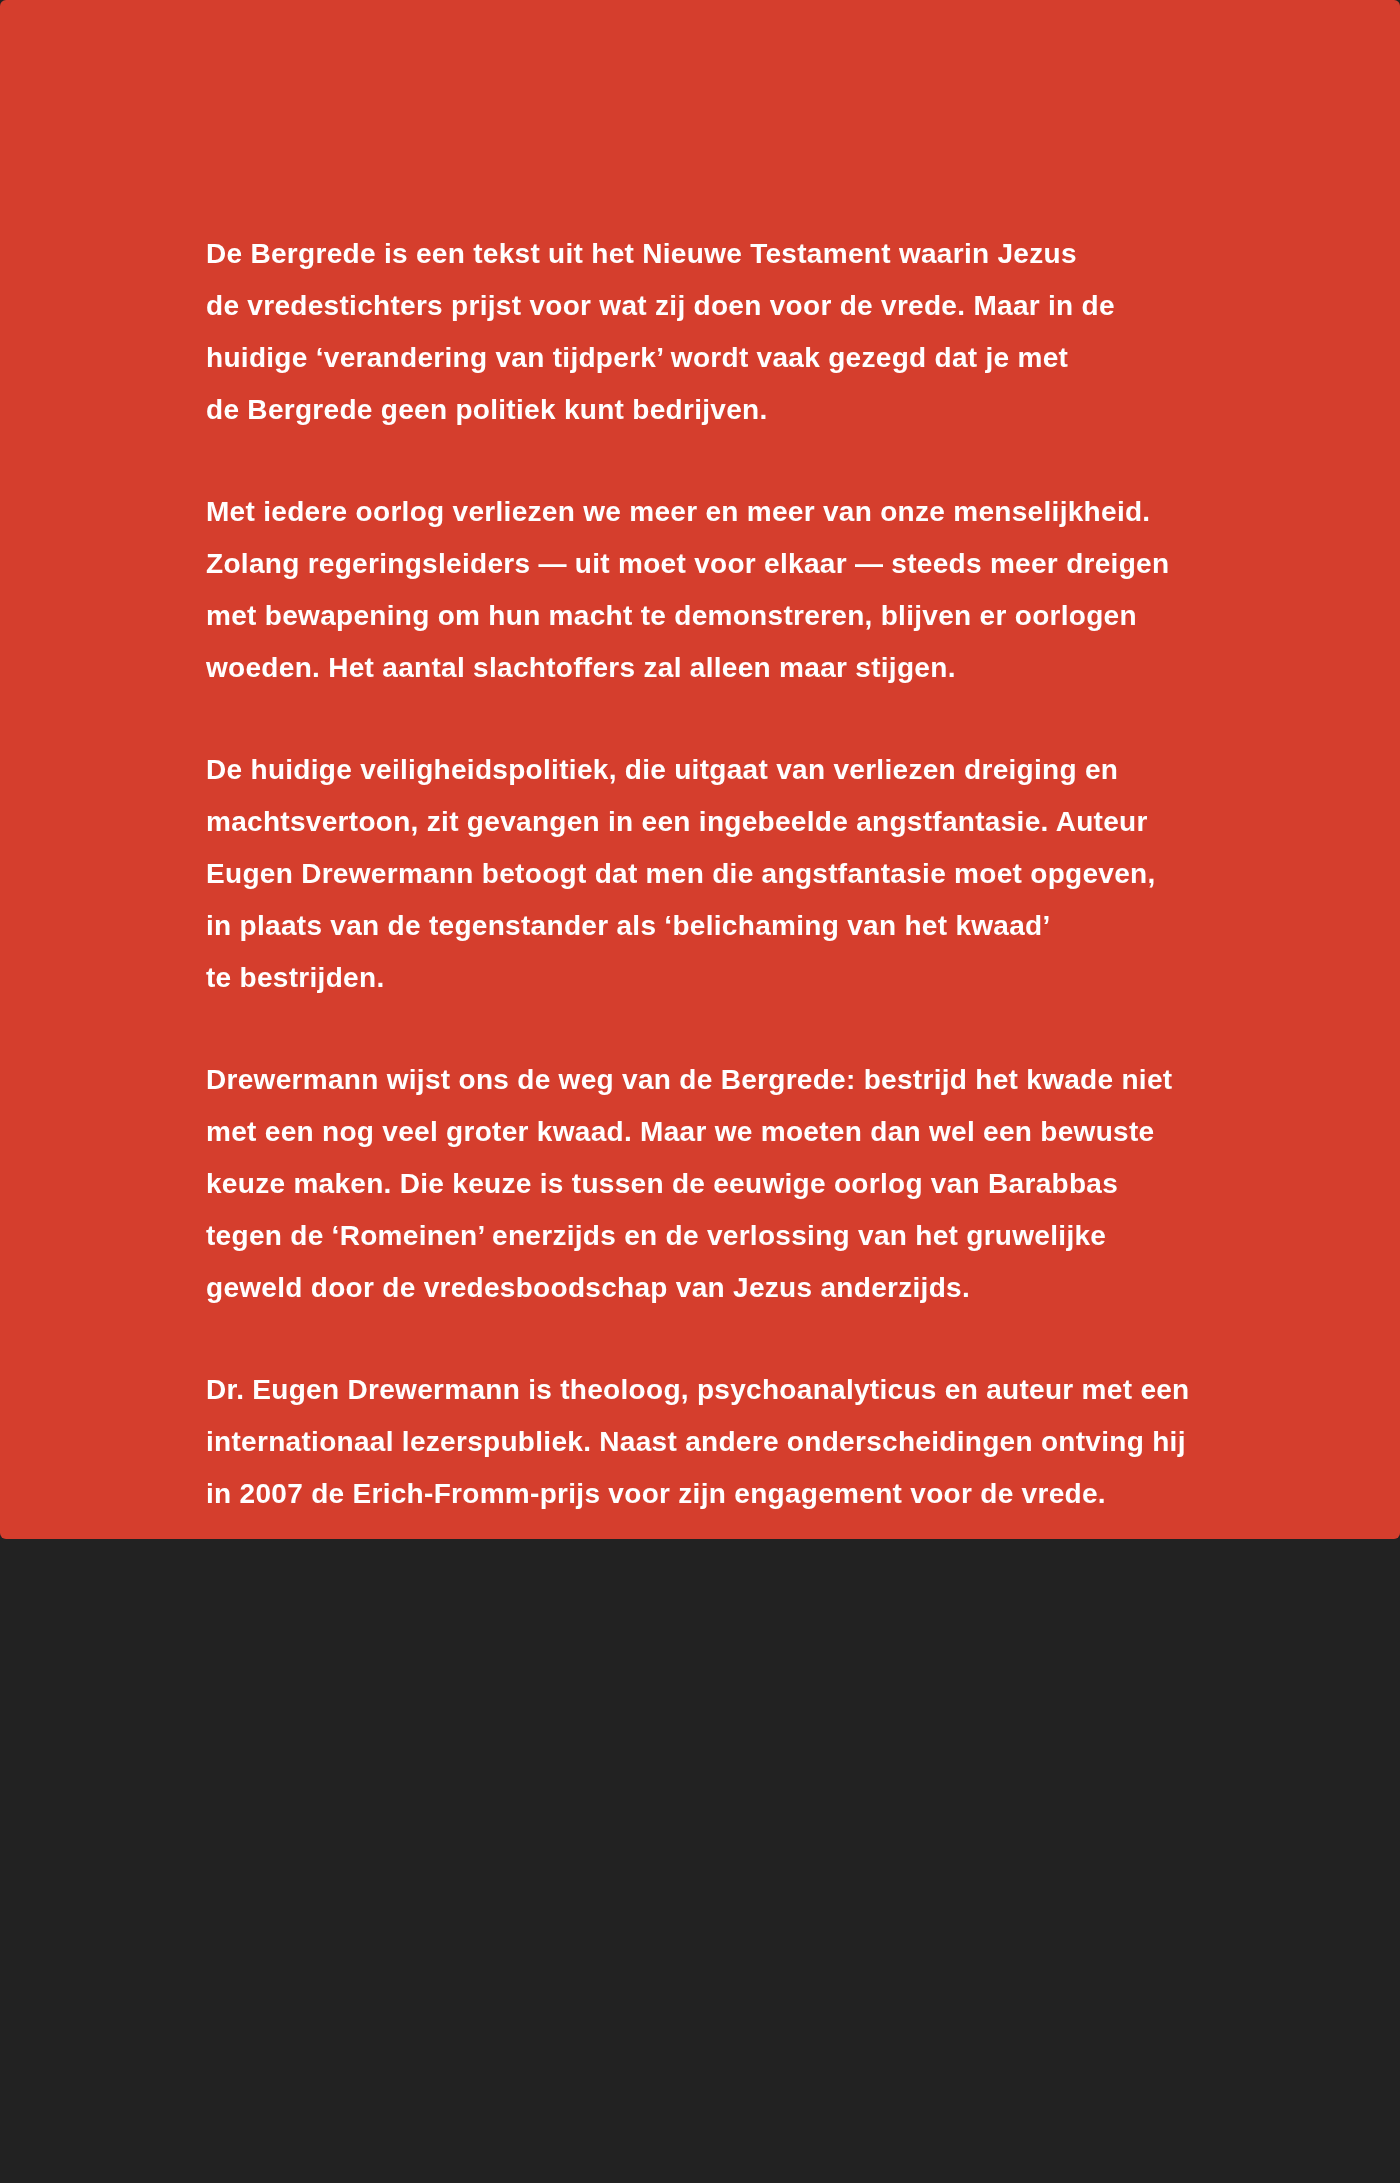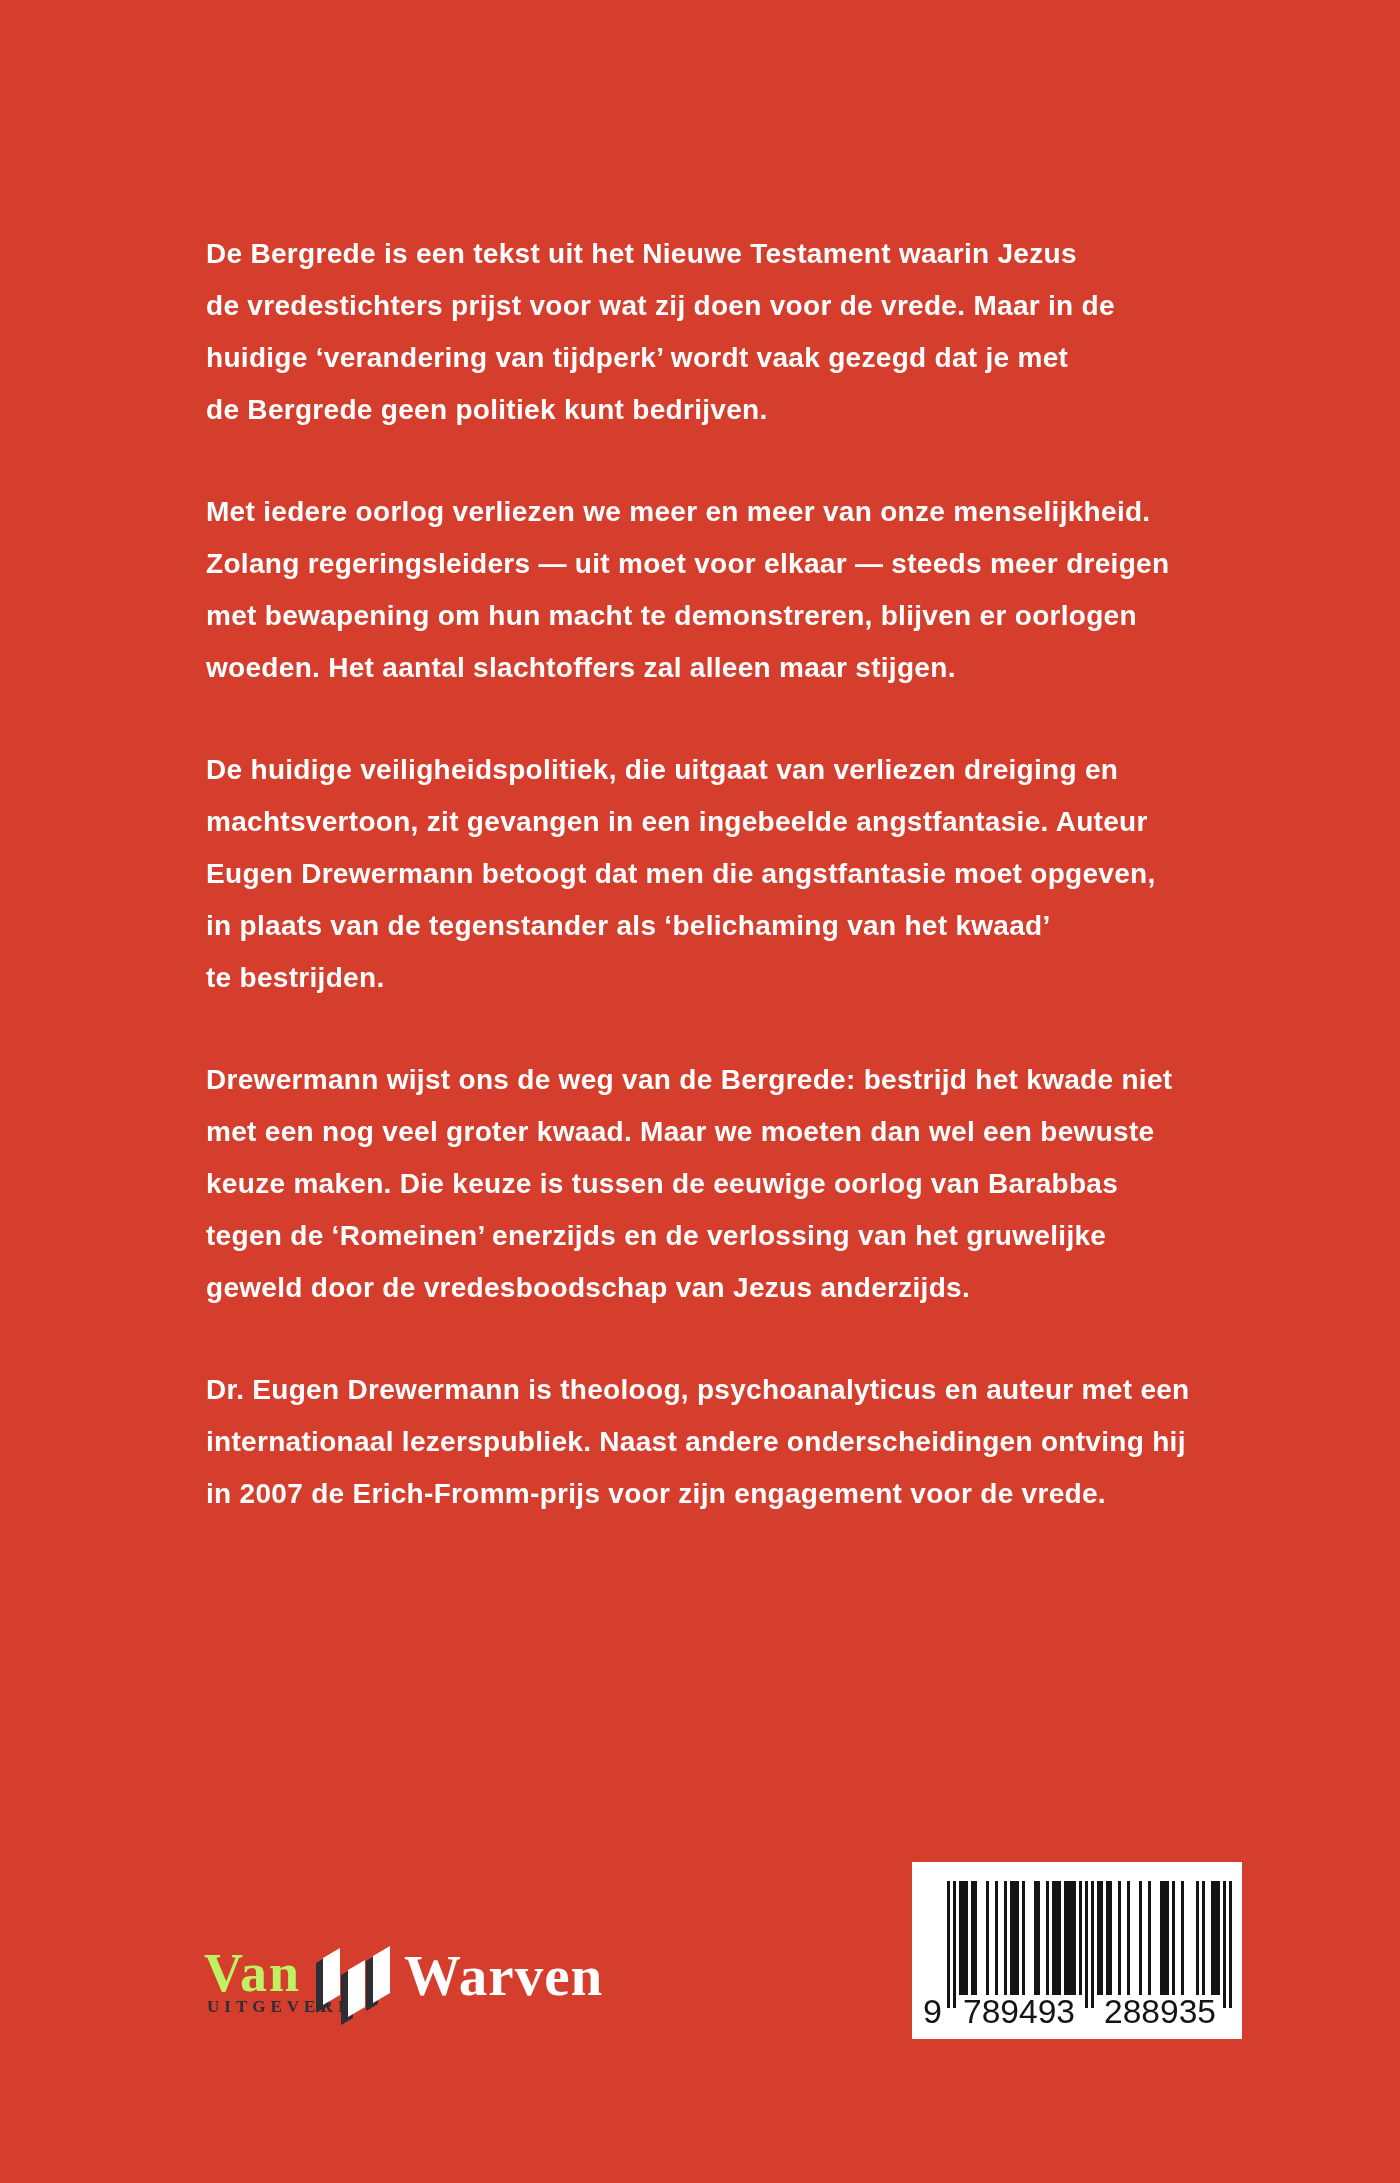--- a/index.html
+++ b/index.html
@@ -1,21 +1,22 @@
 <!DOCTYPE html>
 <html><head>
 <meta charset="utf-8">
 <style>
   html,body{margin:0;padding:0;background:#222;}
   .cover{
     position:relative;
-    width:1400px;height:2183px;
+    width:1400px;height:1539px;
     background:#d53e2d;
     overflow:hidden;
     font-family:"Liberation Sans","DejaVu Sans",sans-serif;
+    border-radius:6px;
   }
   .blurb{
     position:absolute;
     left:206px;top:228px;width:1090px;
   }
   .blurb p{
     margin:0 0 50px 0;
     font-size:28px;
     line-height:52px;
     font-weight:700;

